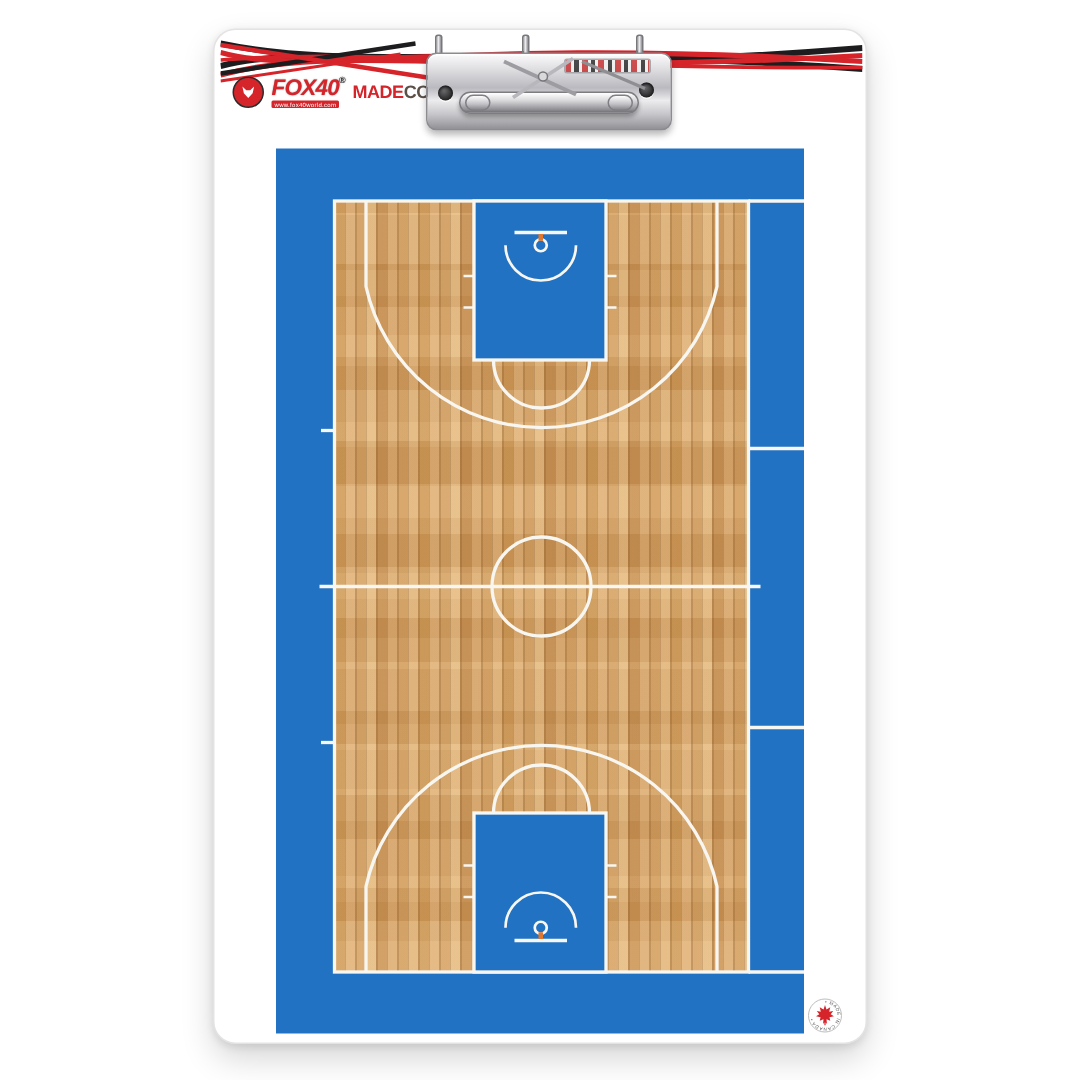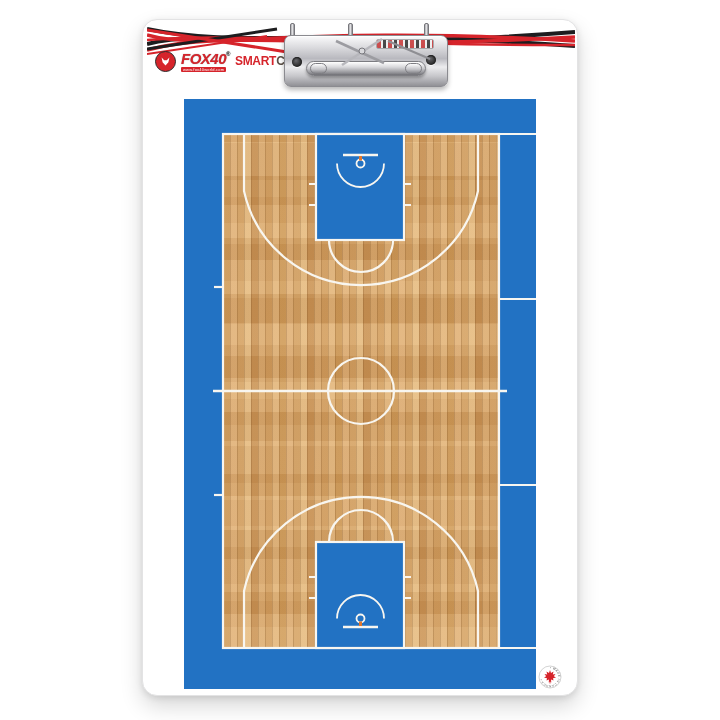--- a/index.html
+++ b/index.html
@@ -123,21 +123,21 @@
     <div class="logo">
       <div class="fox-badge">
         <svg width="13" height="13" viewBox="0 0 20 20">
           <polygon points="4,4 8,8 12,8 16,4 14.5,11 10,16 5.5,11" fill="#ffffff"></polygon>
         </svg>
       </div>
       <div class="wordmark-col">
         <div class="fox40"><span>FOX40</span><span class="regmark">®</span></div>
         <div class="url-strip">www.fox40world.com</div>
       </div>
-      <div class="smartcoach"><span class="smart">SMART</span><span class="coach">COACH</span><span class="tmmark">™</span></div>
+      <div class="smartcoach"><span class="smart">MADE</span><span class="coach">COACH</span><span class="tmmark">™</span></div>
     </div>
 
     <div class="court">
       <div class="wood"></div>
       <svg class="court-lines" viewBox="0 0 352 590">
         <g fill="none" stroke="var(--line-white)" stroke-width="2.2">
 
           <rect x="39" y="35" width="276" height="514"></rect>
 
           <path d="M315,35 H352"></path>

